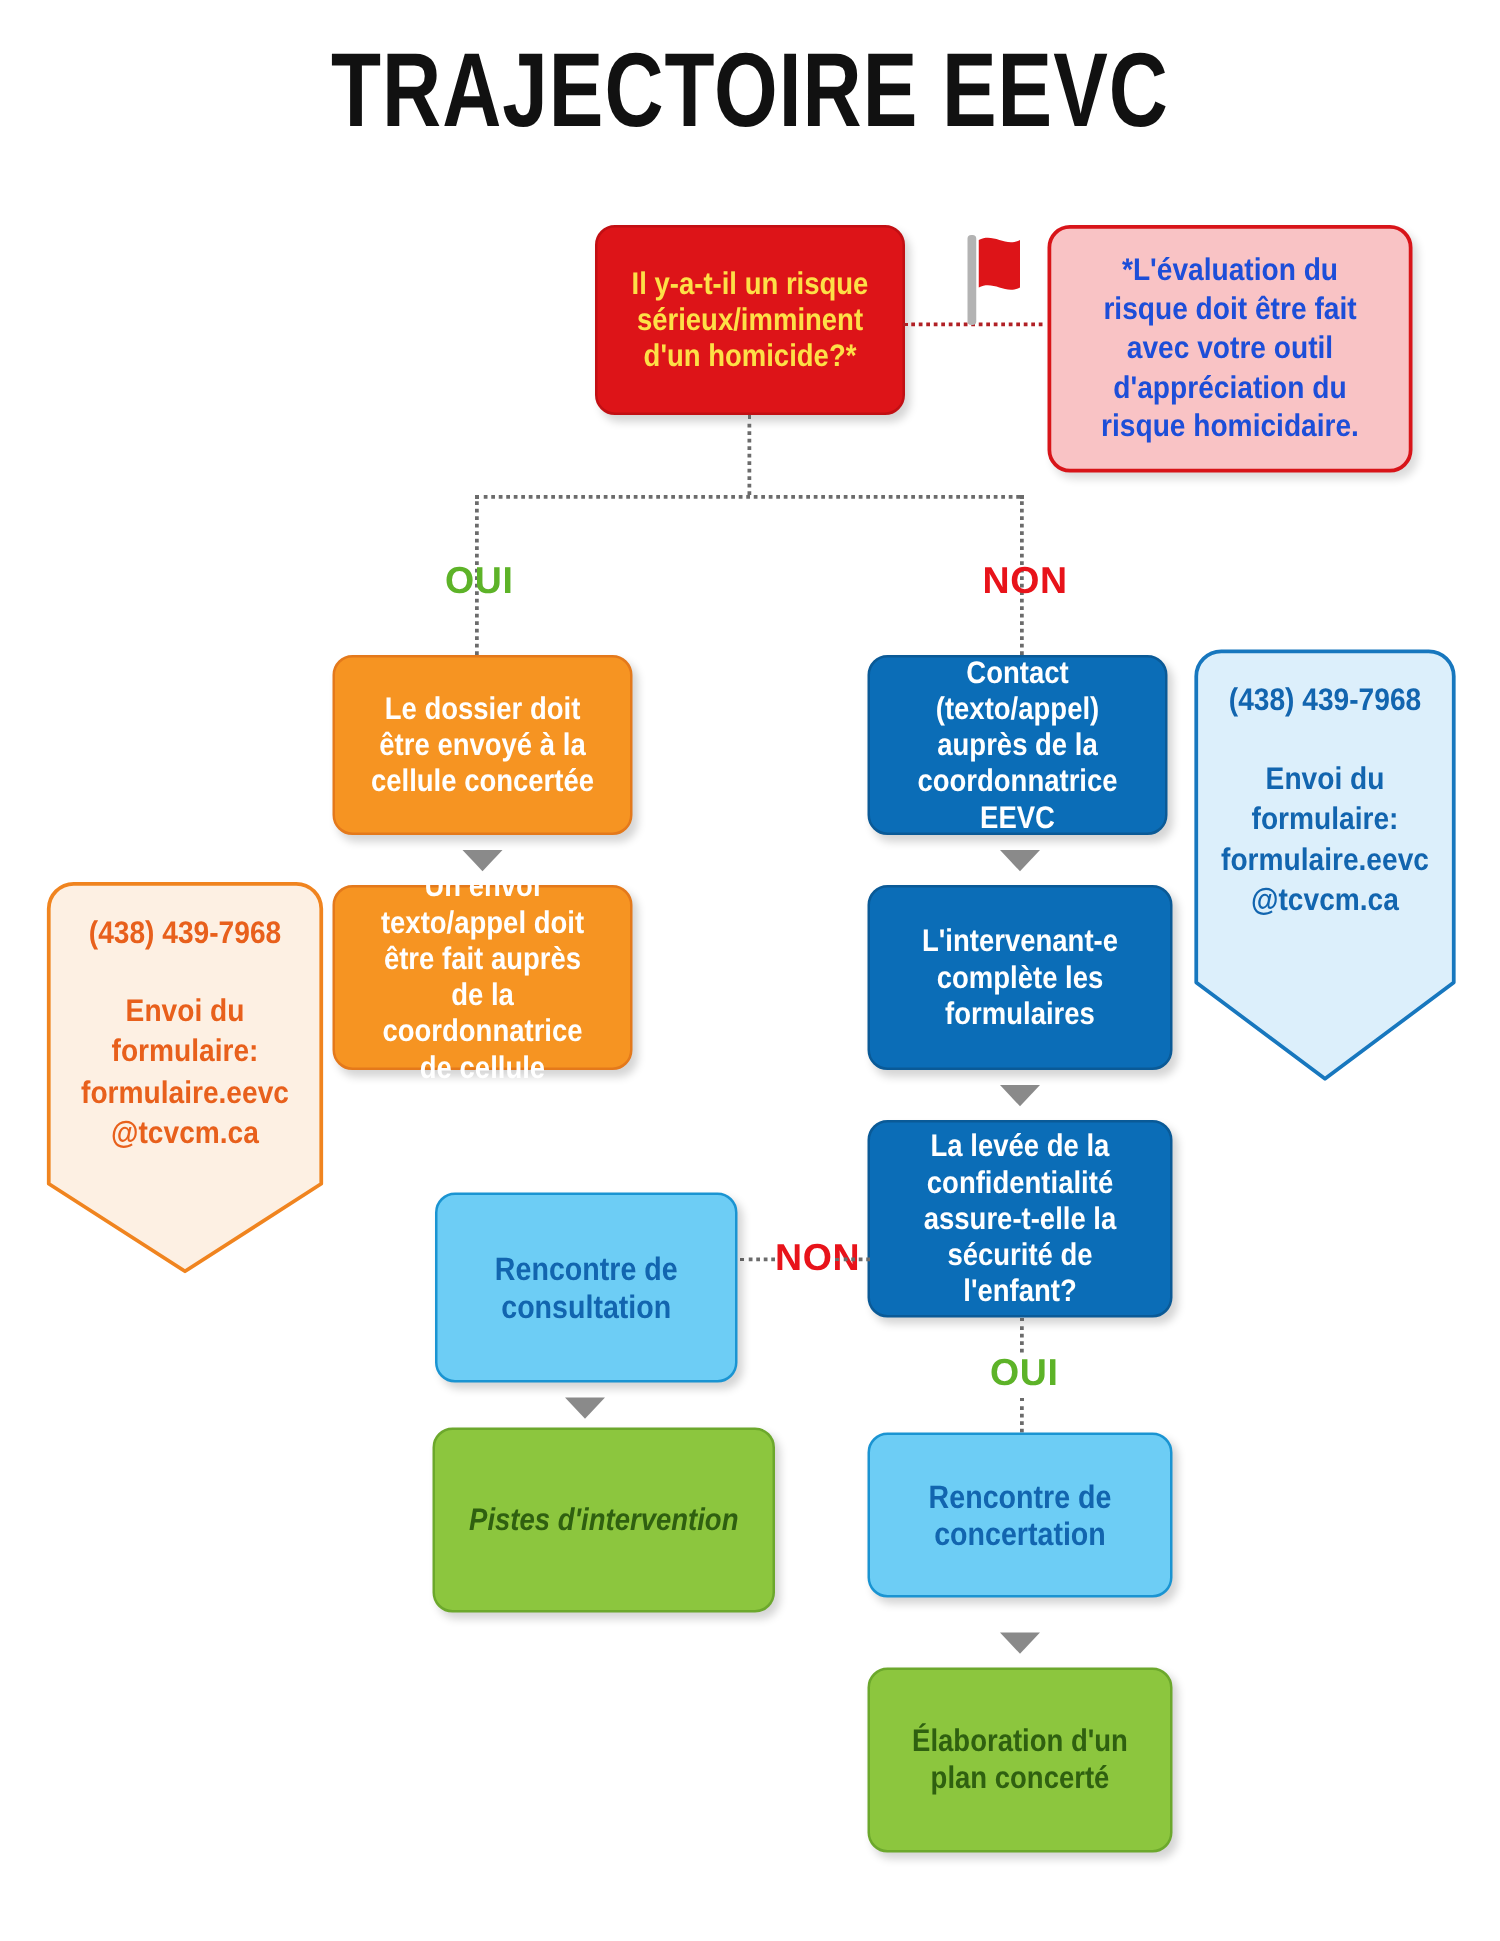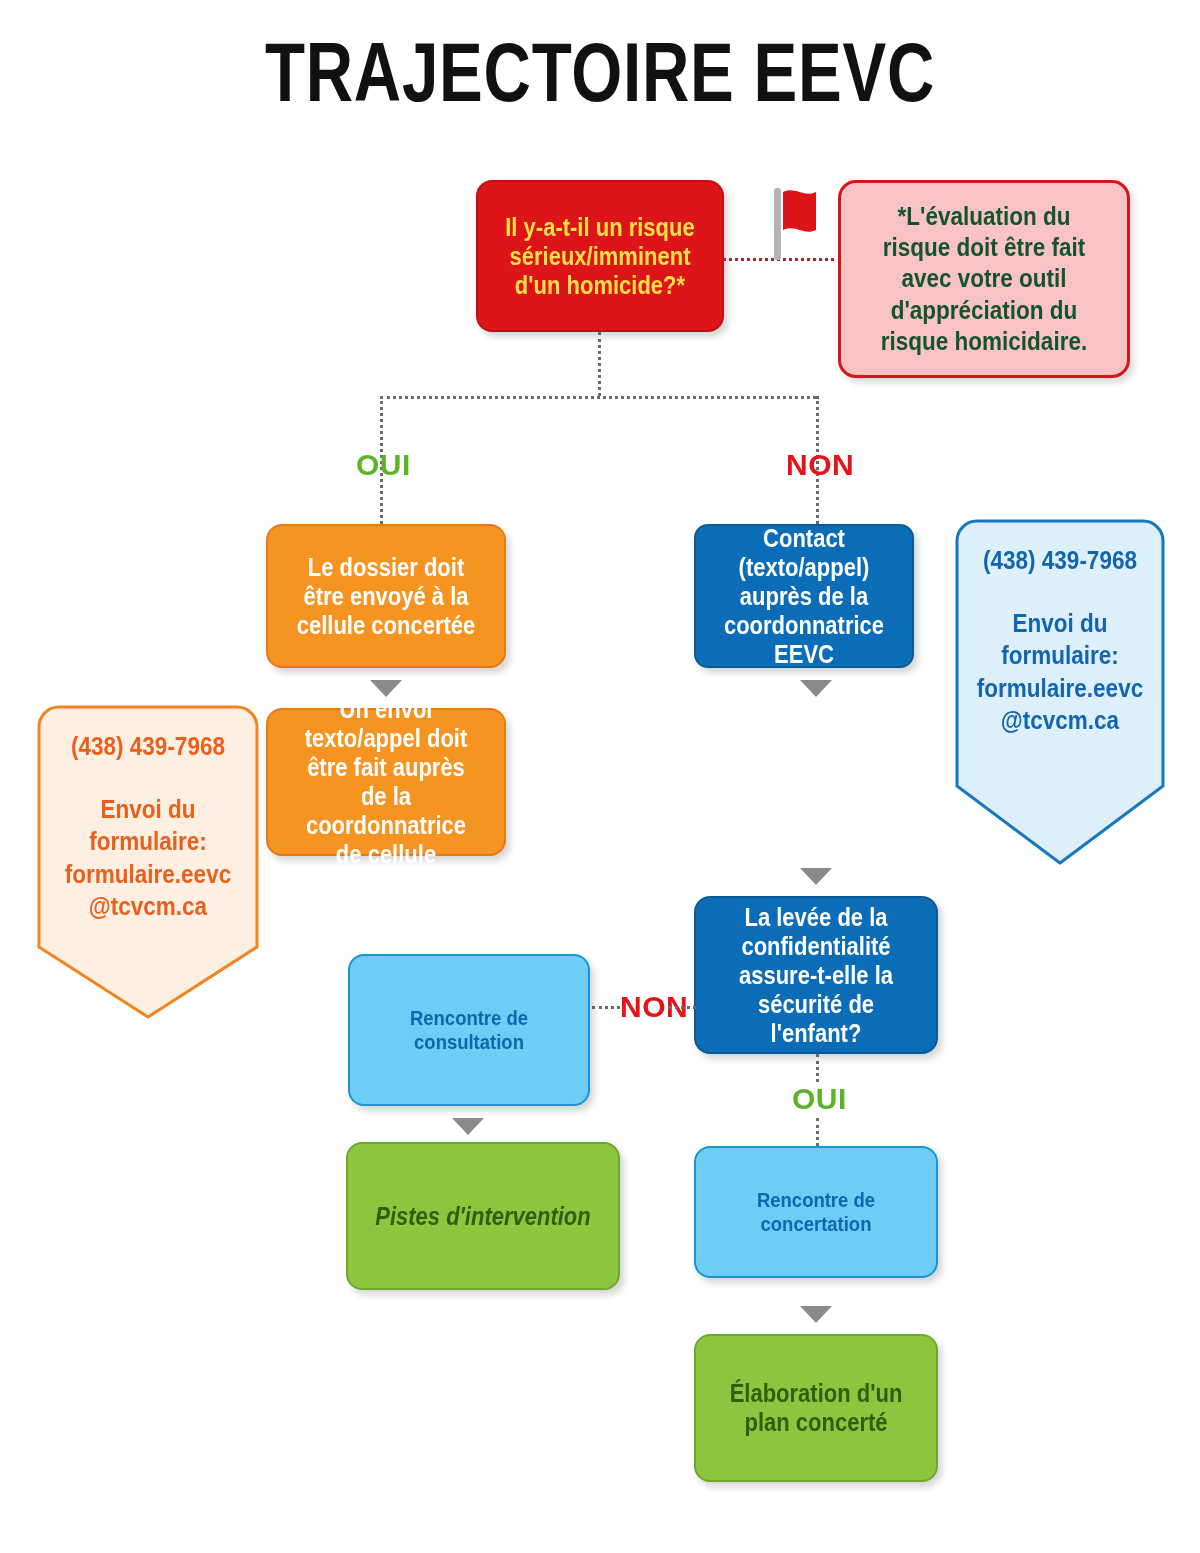--- a/index.html
+++ b/index.html
@@ -72,37 +72,37 @@
   .n-dblue {
     background: #0B6DB7;
     border: 2px solid #0A5A97;
     color: #FFFFFF;
     font-size: 25px;
   }
   .n-lblue {
     background: #6DCDF5;
     border: 2px solid #1A94D2;
     color: #1265AF;
-    font-size: 21px;
+    font-size: 26px;
   }
   .n-green {
     background: #8CC63E;
     border: 2px solid #6CA82C;
     color: #2F6010;
     font-size: 25px;
   }
 
   
   #note-pink {
     position: absolute;
     box-sizing: border-box;
     background: #F9C3C5;
     border: 3px solid #D81419;
     border-radius: 18px;
-    color: #14532d;
+    color: #1d4ed8;
     font-family: "Liberation Sans Narrow", "Liberation Sans", sans-serif;
     font-weight: bold;
     font-size: 25px;
     line-height: 1.25;
     display: flex;
     align-items: center;
     justify-content: center;
     text-align: center;
     padding: 10px 16px;
     box-shadow: 4px 5px 7px rgba(0,0,0,0.14);
@@ -217,26 +217,29 @@
   <div class="callout" id="callout-orange" style="left:36px; top:704px; width:224px; height:316px;">
     <svg width="224" height="316" viewBox="0 0 224 316">
       <path d="M3 23 A20 20 0 0 1 23 3 L201 3 A20 20 0 0 1 221 23 L221 243 L112 313 L3 243 Z" fill="#FDF0E3" stroke="#F0841F" stroke-width="3" stroke-linejoin="round"></path>
     </svg>
     <div class="cotext">
       <span class="phone">(438) 439-7968</span>
       <span class="body">Envoi du formulaire: formulaire.eevc @tcvcm.ca</span>
     </div>
   </div>
 
-  <div class="node n-dblue" style="left:694px; top:524px; width:220px; height:144px;border-radius:14px;">
+  <div class="node n-dblue" style="left:694px; top:524px; width:240px; height:144px;">
     <span class="txt">Contact (texto/appel) auprès de la coordonnatrice EEVC</span>
   </div>
 
   <div class="arrow-tri" style="left:800px; top:680px;"></div>
 
+  <div class="node n-dblue" style="left:694px; top:708px; width:244px; height:148px;">
+    <span class="txt">L'intervenant-e complète les formulaires</span>
+  </div>
 
   <div class="arrow-tri" style="left:800px; top:868px;"></div>
 
   <div class="node n-dblue" style="left:694px; top:896px; width:244px; height:158px;">
     <span class="txt">La levée de la confidentialité assure-t-elle la sécurité de l'enfant?</span>
   </div>
 
   <div class="callout" id="callout-blue" style="left:954px; top:518px; width:212px; height:348px;">
     <svg width="212" height="348" viewBox="0 0 212 348">
       <path d="M3 23 A20 20 0 0 1 23 3 L189 3 A20 20 0 0 1 209 23 L209 268 L106 345 L3 268 Z" fill="#DCEFFB" stroke="#1777BE" stroke-width="3" stroke-linejoin="round"></path>

